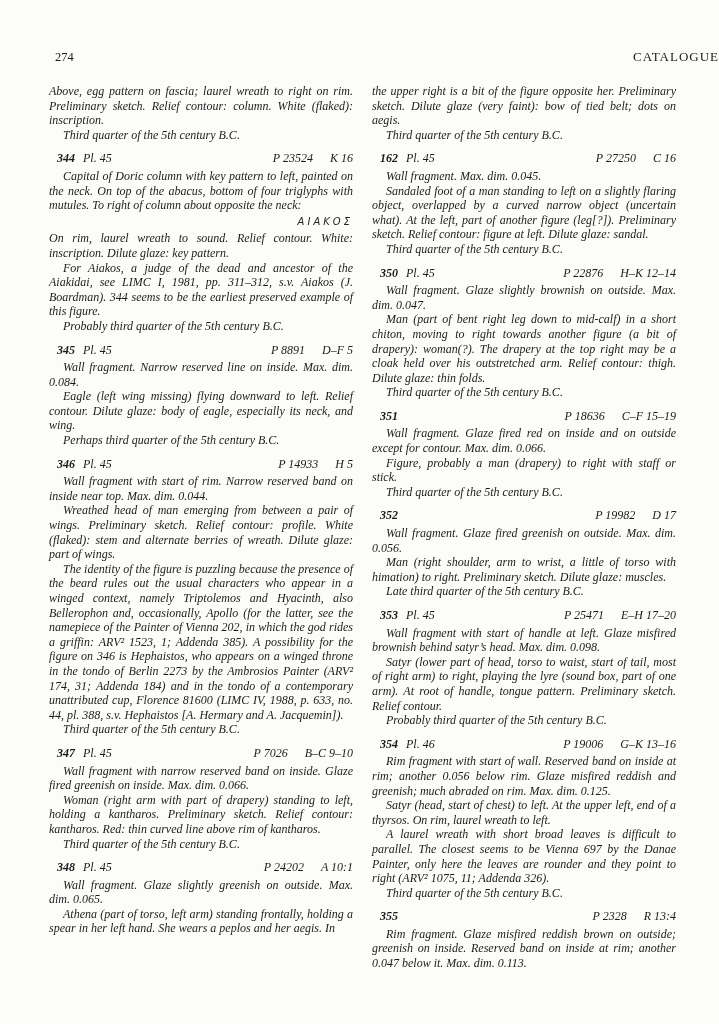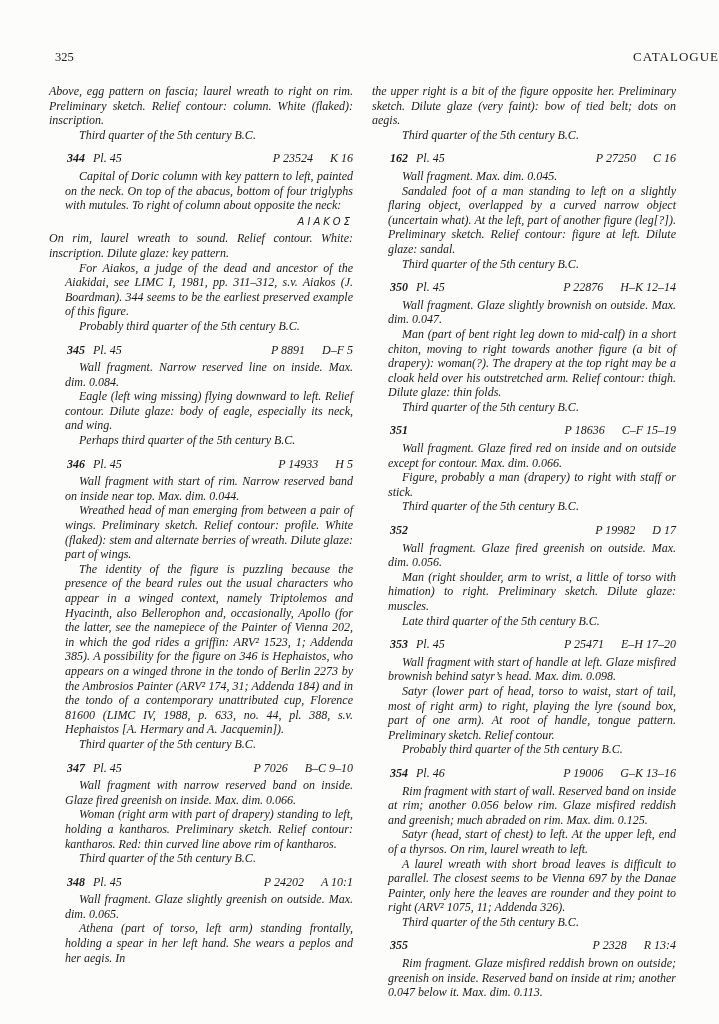--- a/index.html
+++ b/index.html
@@ -4,36 +4,36 @@
 <style>
   html,body{margin:0;padding:0;background:#fbfbf8;}
   .page{position:relative;width:719px;height:1024px;background:#fcfcfa;color:#1b1b1b;
         font-family:"Liberation Serif", serif;font-size:12px;line-height:14.6px;overflow:hidden;}
   .pagehead{position:absolute;top:50px;left:0;right:0;height:18px;}
   .pagenum{position:absolute;left:55px;top:0;font-size:12.5px;}
   .runhead{position:absolute;left:0;right:0;top:0;text-align:right;font-size:13px;letter-spacing:1px;}
   .content{position:absolute;left:49px;top:84px;width:627px;display:flex;gap:19px;}
   .col{width:304px;font-style:italic;}
   .para{margin:0;text-align:justify;}
-  .ind{text-indent:14px;margin-left:16px;}
-  .ehead{display:flex;align-items:baseline;margin:9px 0 3px 18px;white-space:nowrap;}
+  .ind{text-indent:14px;}
+  .ehead{display:flex;align-items:baseline;margin:9px 0 3px 8px;white-space:nowrap;}
   .eno{font-weight:bold;}
   .eplate{margin-left:8px;}
   .epnum{margin-left:auto;}
   .egrid{margin-left:17px;}
   .inscription{text-align:right;font-family:"DejaVu Sans", sans-serif;font-size:10px;
                letter-spacing:3px;margin:2px 0 2px 0;color:#222;}
 </style>
 </head>
 <body>
 
 <div class="page">
 
   <div class="pagehead">
-    <span class="pagenum">325</span>
+    <span class="pagenum">274</span>
     <span class="runhead">CATALOGUE</span>
   </div>
 
   <div class="content">
 
     <div class="col">
       <p class="para">Above, egg pattern on fascia; laurel wreath to right on rim. Preliminary sketch. Relief contour: column. White (flaked): inscription.</p>
       <p class="para ind">Third quarter of the 5th century B.C.</p>
 
       <div class="entry">

